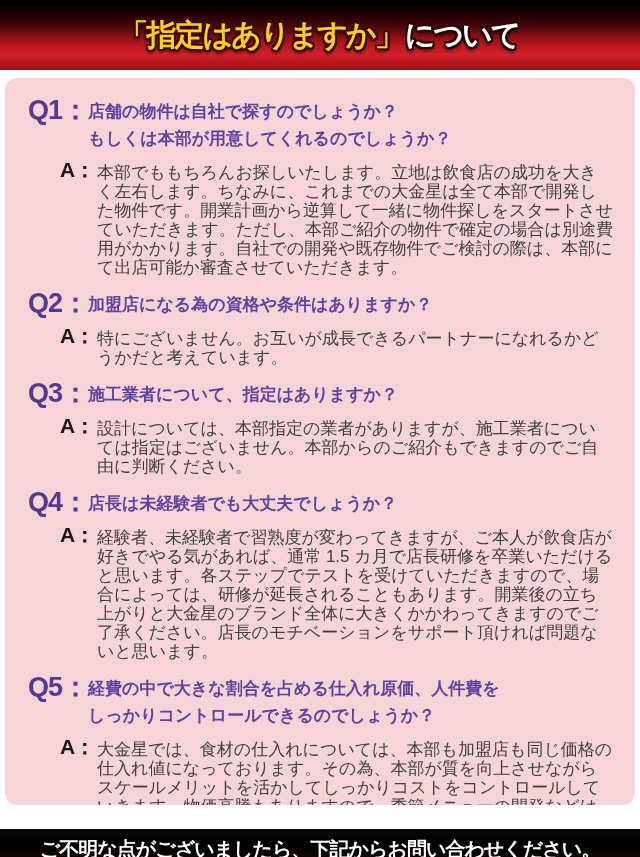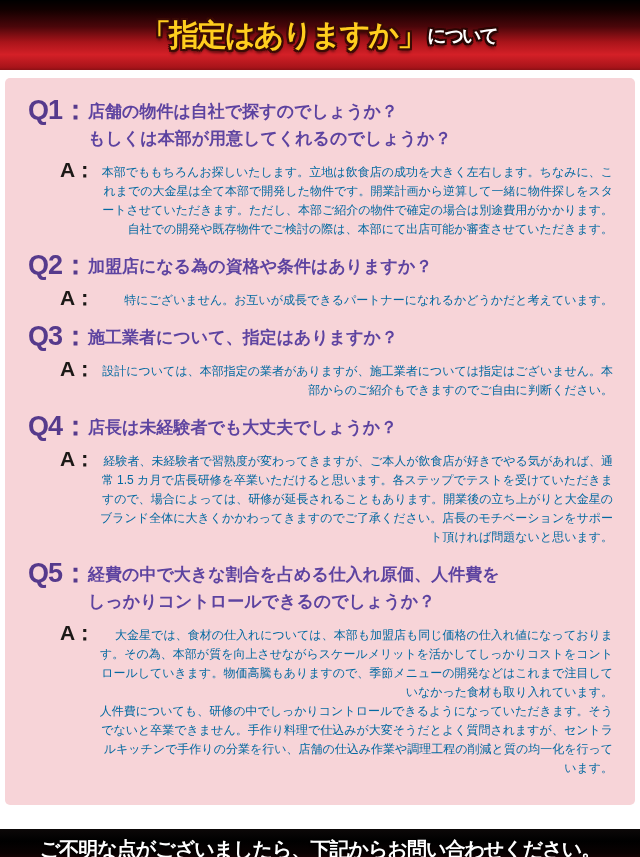--- a/index.html
+++ b/index.html
@@ -33,38 +33,38 @@
     color: #ffce1e;
     text-shadow:
       -2px -2px 0 #3a0b05, 2px -2px 0 #3a0b05,
       -2px  2px 0 #3a0b05, 2px  2px 0 #3a0b05,
       -2px  0   0 #3a0b05, 2px  0   0 #3a0b05,
        0   -2px 0 #3a0b05, 0    2px 0 #3a0b05,
        0    4px 3px rgba(0,0,0,0.55);
   }
   .title-gold-lg { font-size: 33px; }
   .title-white {
-    font-size: 19px;
+    font-size: 30px;
     color: #ffffff;
     padding: 0 2px;
     text-shadow:
       -2px -2px 0 #2a0604, 2px -2px 0 #2a0604,
       -2px  2px 0 #2a0604, 2px  2px 0 #2a0604,
       -2px  0   0 #2a0604, 2px  0   0 #2a0604,
        0   -2px 0 #2a0604, 0    2px 0 #2a0604,
        0    4px 3px rgba(0,0,0,0.55);
   }
 
   
   .faq-panel {
     width: 630px;
     height: 727px;
     margin: 8px auto 0 auto;
     background: #f7d4d8;
-    border-radius: 5px;
+    border-radius: 12px;
     padding: 19px 22px 8px 23px;
     overflow: hidden;
   }
   .faq-item { margin-bottom: 13px; }
   .q-row {
     display: flex;
     align-items: flex-start;
   }
   .q-label {
     flex: 0 0 50px;
@@ -89,27 +89,26 @@
   }
   .a-label {
     flex: 0 0 37px;
     font-size: 21px;
     font-weight: bold;
     color: #1c1917;
     line-height: 20px;
     letter-spacing: -1px;
   }
   .a-text {
-    font-size: 12px;
-    color: #0369a1;
+    font-size: 17px;
+    color: #404040;
     line-height: 19px;
     white-space: pre-line;
     padding-top: 3px;
     flex: 1 1 auto;
-    text-align: right;
   }
 
   
   .footer-bar {
     width: 640px;
     height: 40px;
     margin-top: 24px;
     background: linear-gradient(180deg,
       #0c0808 0%, #000000 30%, #0a0202 62%, #250708 82%, #47100f 100%);
     display: flex;

